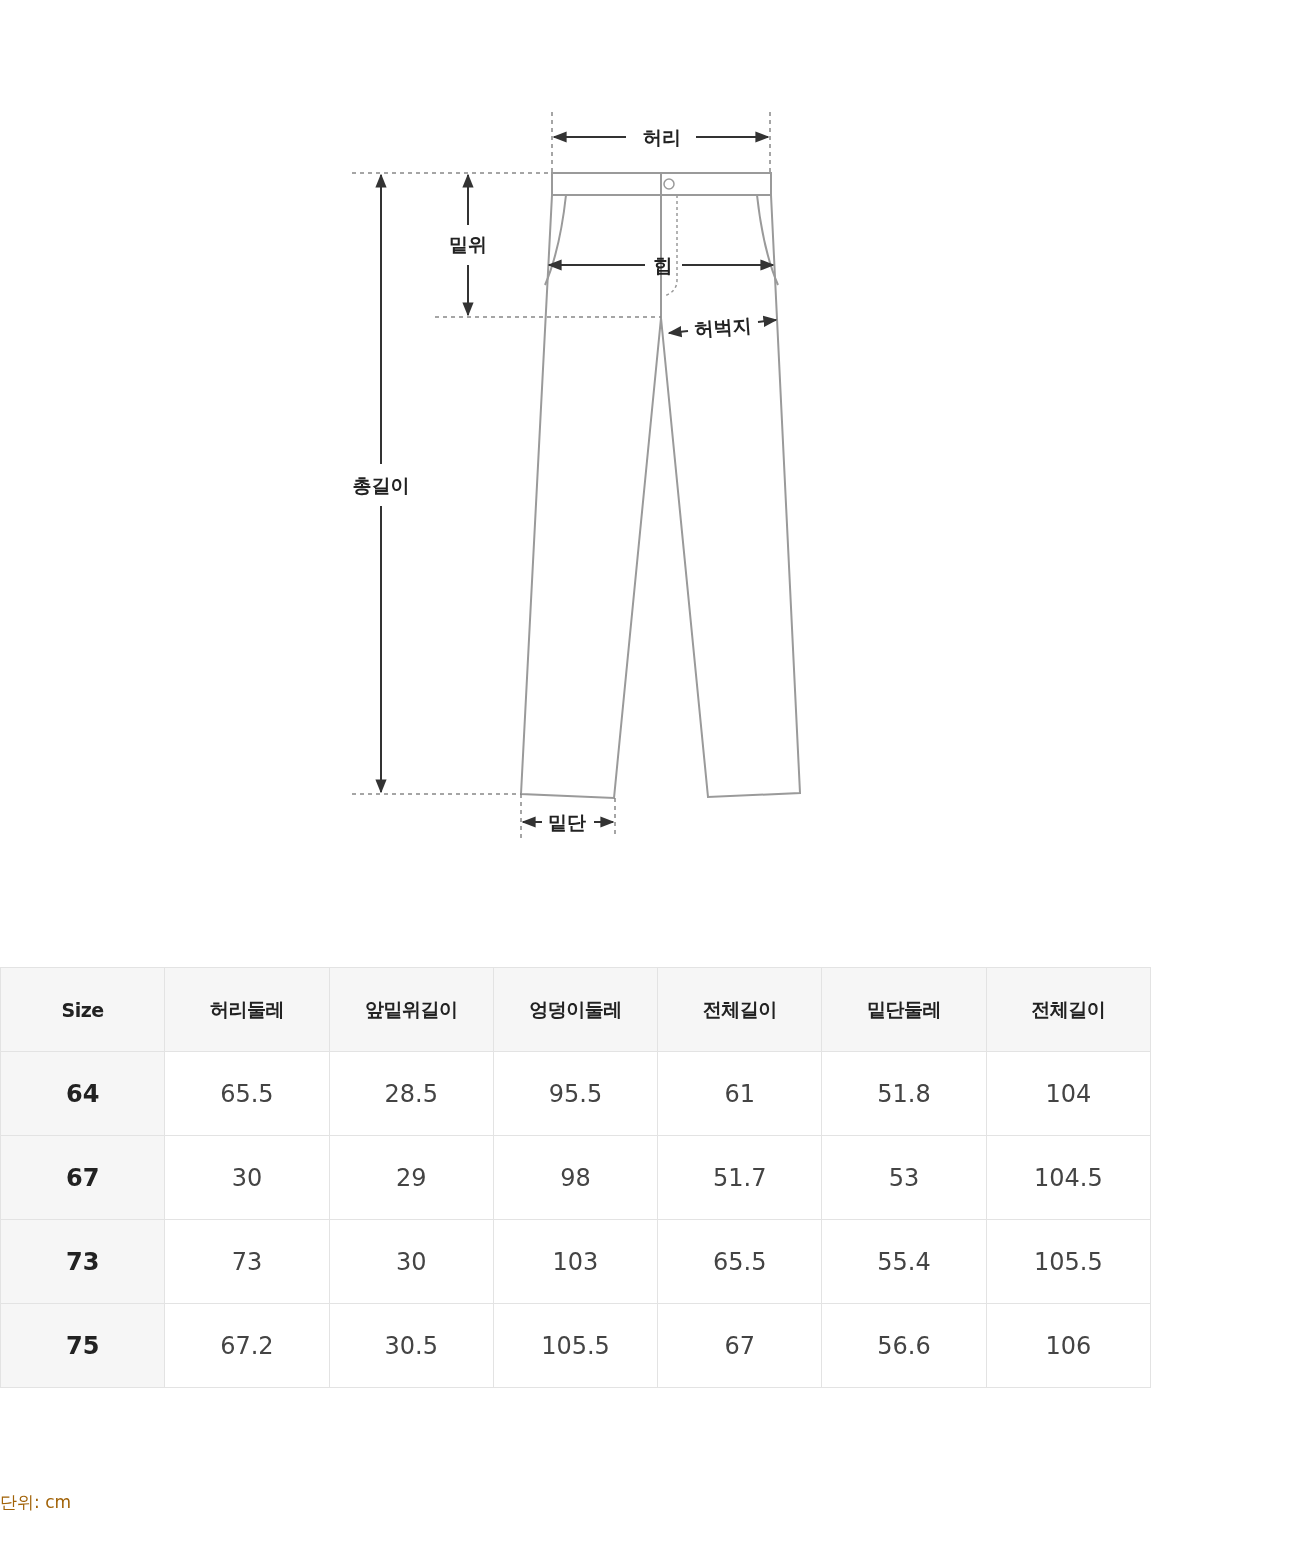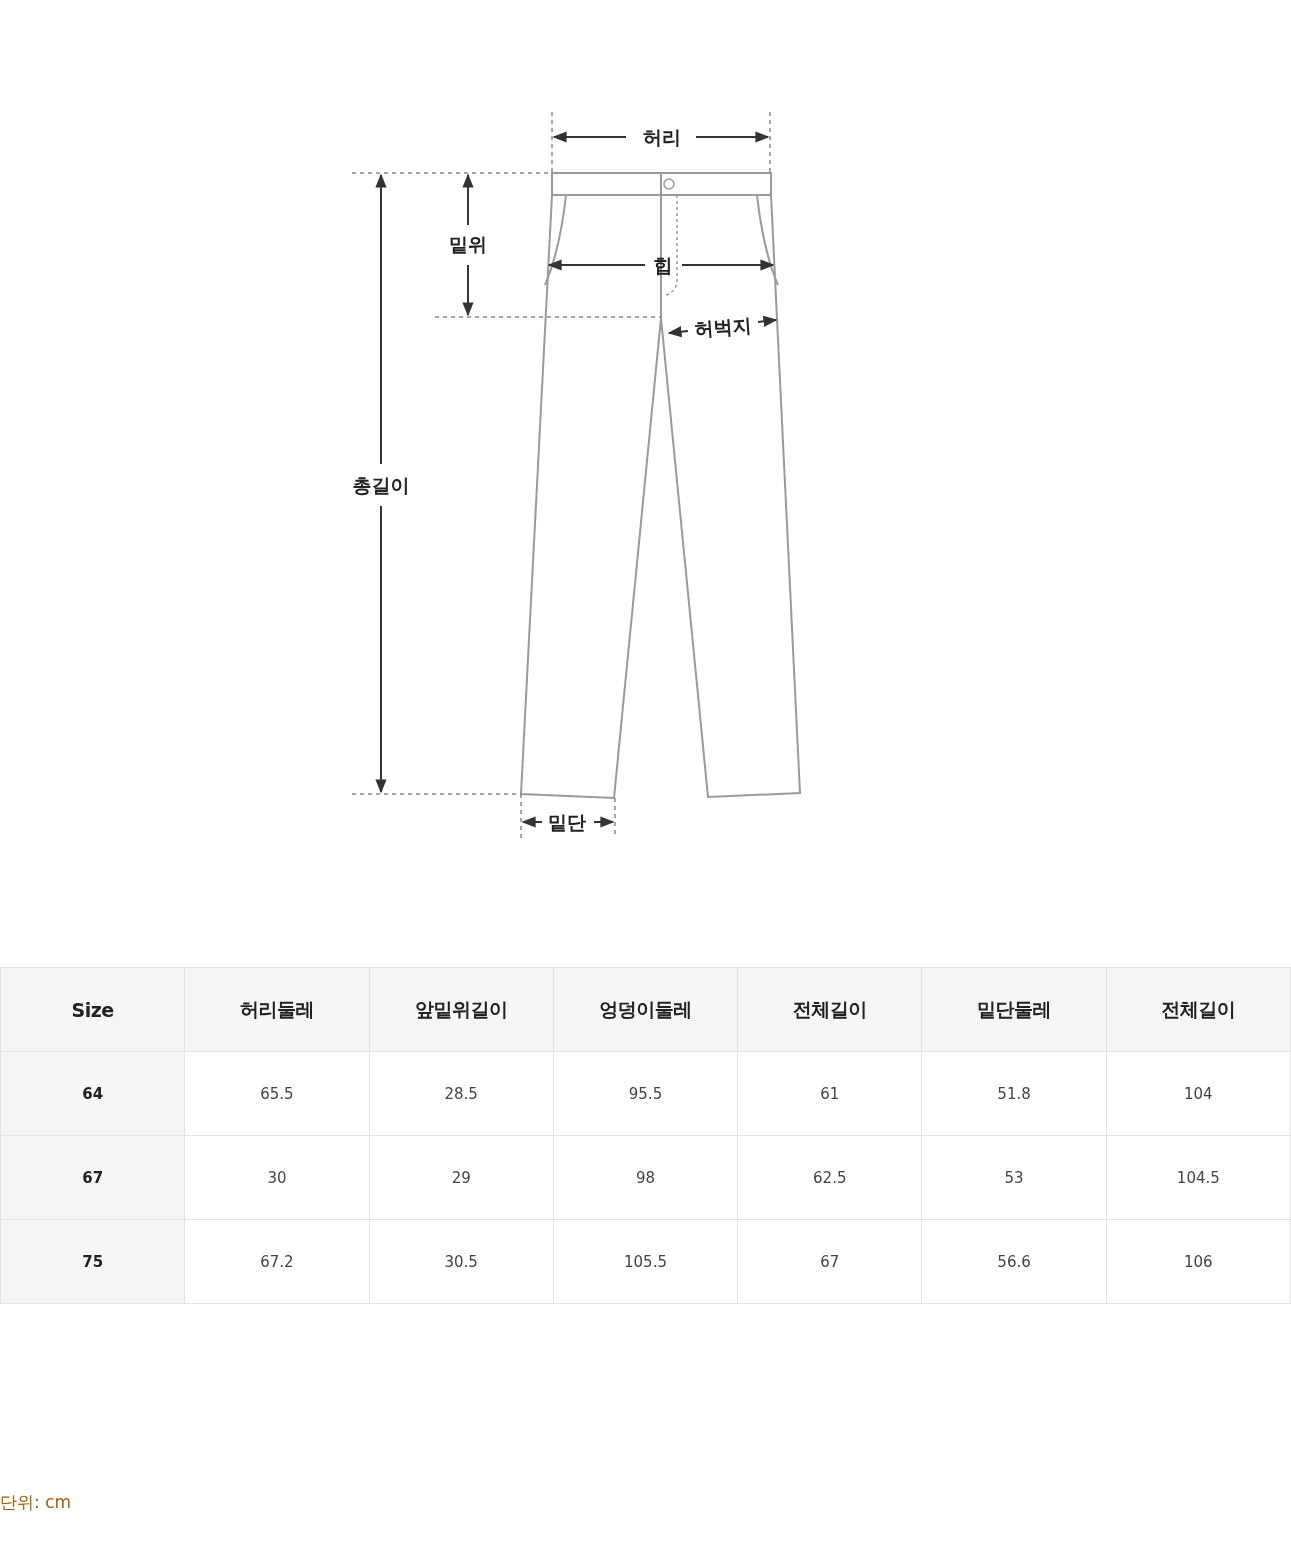--- a/index.html
+++ b/index.html
@@ -1,26 +1,26 @@
 <!DOCTYPE html>
 <html><head>
 <meta charset="utf-8">
 <style>
   html, body { margin: 0; padding: 0; background: #ffffff; }
   body { width: 1291px; height: 1544px; position: relative; overflow: hidden;
          font-family: "DejaVu Sans", sans-serif; color: #333; }
   #diagram { position: absolute; left: 0; top: 0; width: 1291px; height: 900px; }
   .dlabel { font-family: "DejaVu Sans", sans-serif; font-size: 19px; font-weight: bold; fill: #222; }
-  #size-table { position: absolute; left: 0; top: 967px; width: 1291px;
+  #size-table { position: absolute; left: 0; top: 967px; width: 1151px;
                 border-collapse: collapse; table-layout: fixed; }
   #size-table th, #size-table td { border: 1px solid #e3e3e3; text-align: center;
                 height: 83px; padding: 0; }
   #size-table th { background: #f6f6f6; font-size: 19px; font-weight: bold; color: #222;
                    letter-spacing: -0.5px; }
-  #size-table td { font-size: 15px; color: #444; background: #fff; }
+  #size-table td { font-size: 24px; color: #444; background: #fff; }
   #size-table td.size-cell { background: #f6f6f6; font-weight: bold; color: #222; }
   #unit-note { position: absolute; left: 0; top: 1491px; font-size: 17px; color: #a16207; }
 </style>
 </head>
 <body>
 
 <svg id="diagram" viewBox="0 0 1291 900" xmlns="http://www.w3.org/2000/svg">
   <defs>
     <marker id="ah" viewBox="0 0 10 10" refX="9" refY="5" markerWidth="7" markerHeight="7" orient="auto-start-reverse">
       <path d="M0,1 L10,5 L0,9 z" fill="#333"></path>
@@ -103,23 +103,32 @@
       <td>95.5</td>
       <td>61</td>
       <td>51.8</td>
       <td>104</td>
     </tr>
     <tr>
       <td class="size-cell">67</td>
       <td>30</td>
       <td>29</td>
       <td>98</td>
-      <td>62.5</td>
+      <td>51.7</td>
       <td>53</td>
       <td>104.5</td>
+    </tr>
+    <tr>
+      <td class="size-cell">73</td>
+      <td>73</td>
+      <td>30</td>
+      <td>103</td>
+      <td>65.5</td>
+      <td>55.4</td>
+      <td>105.5</td>
     </tr>
     <tr>
       <td class="size-cell">75</td>
       <td>67.2</td>
       <td>30.5</td>
       <td>105.5</td>
       <td>67</td>
       <td>56.6</td>
       <td>106</td>
     </tr>

